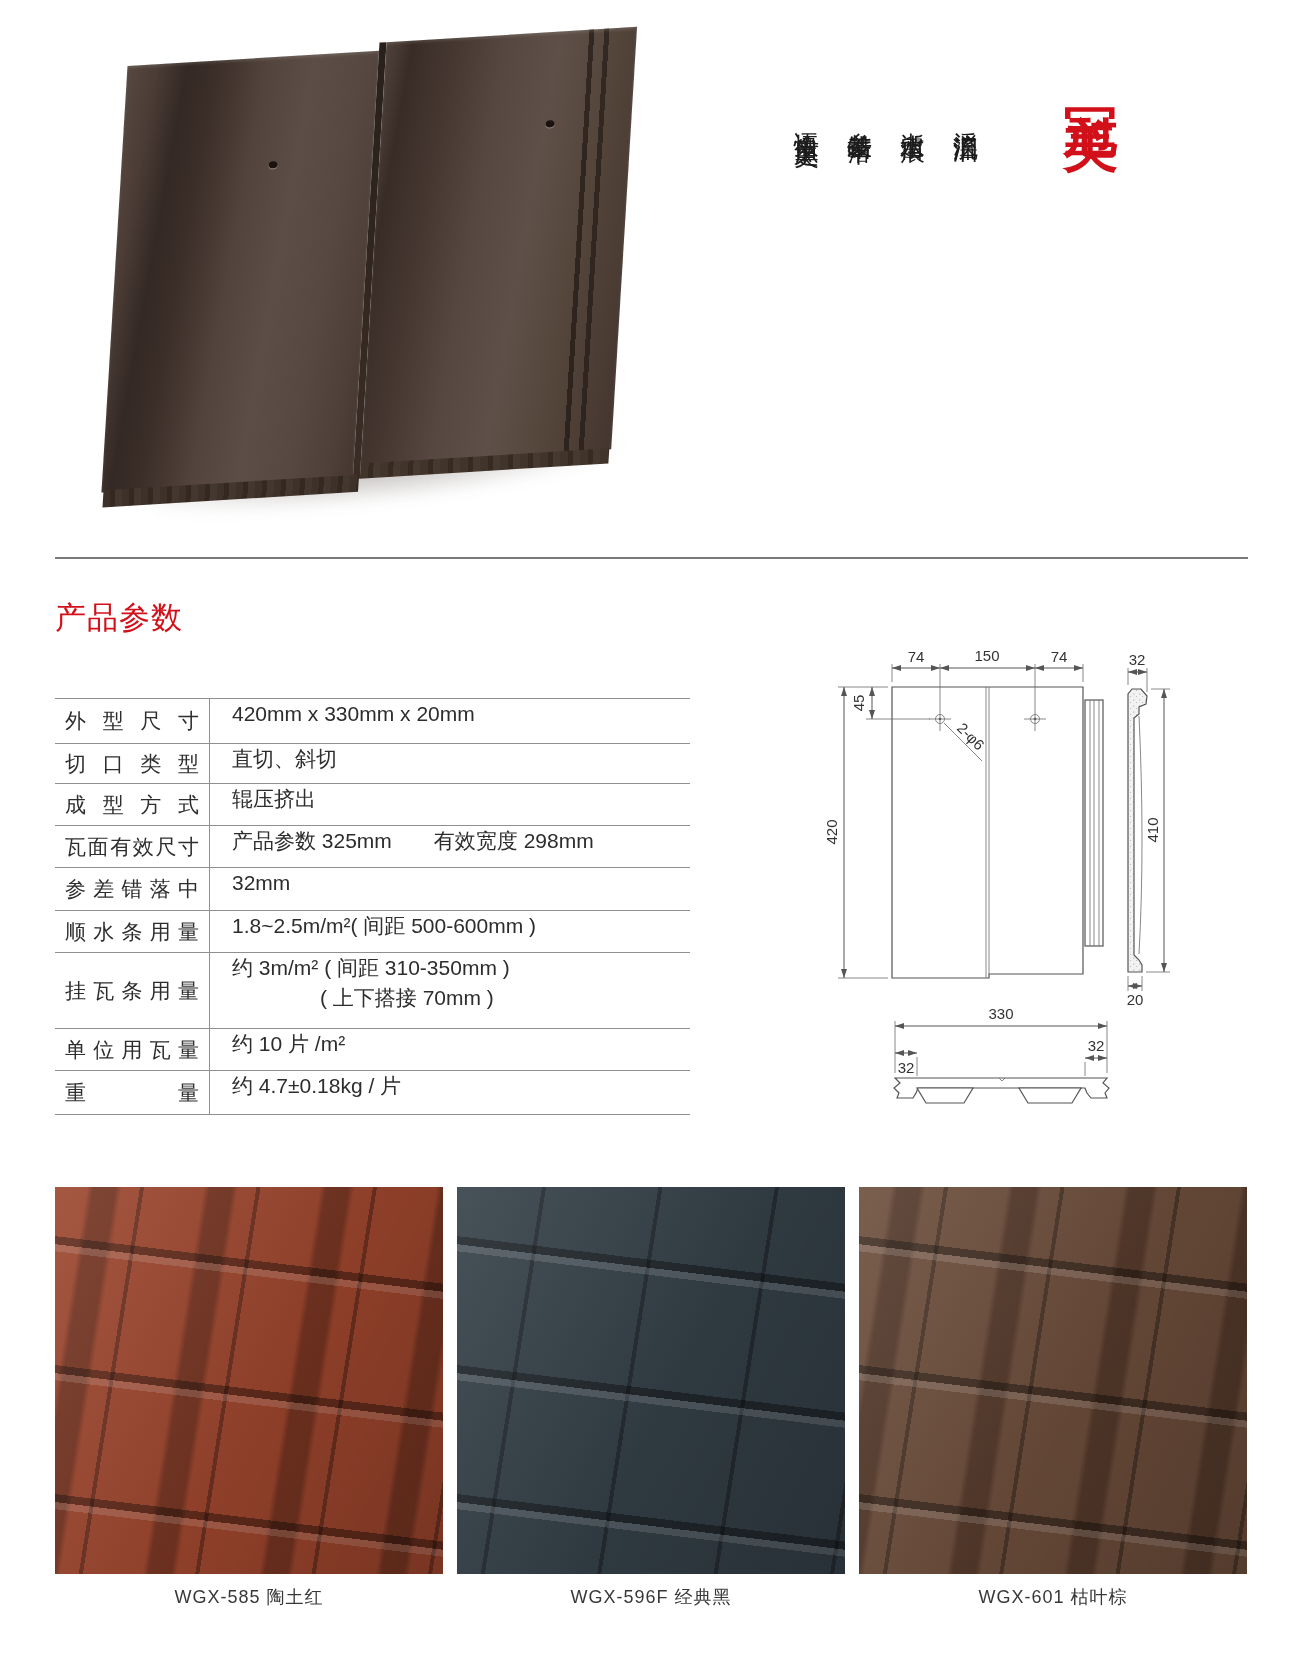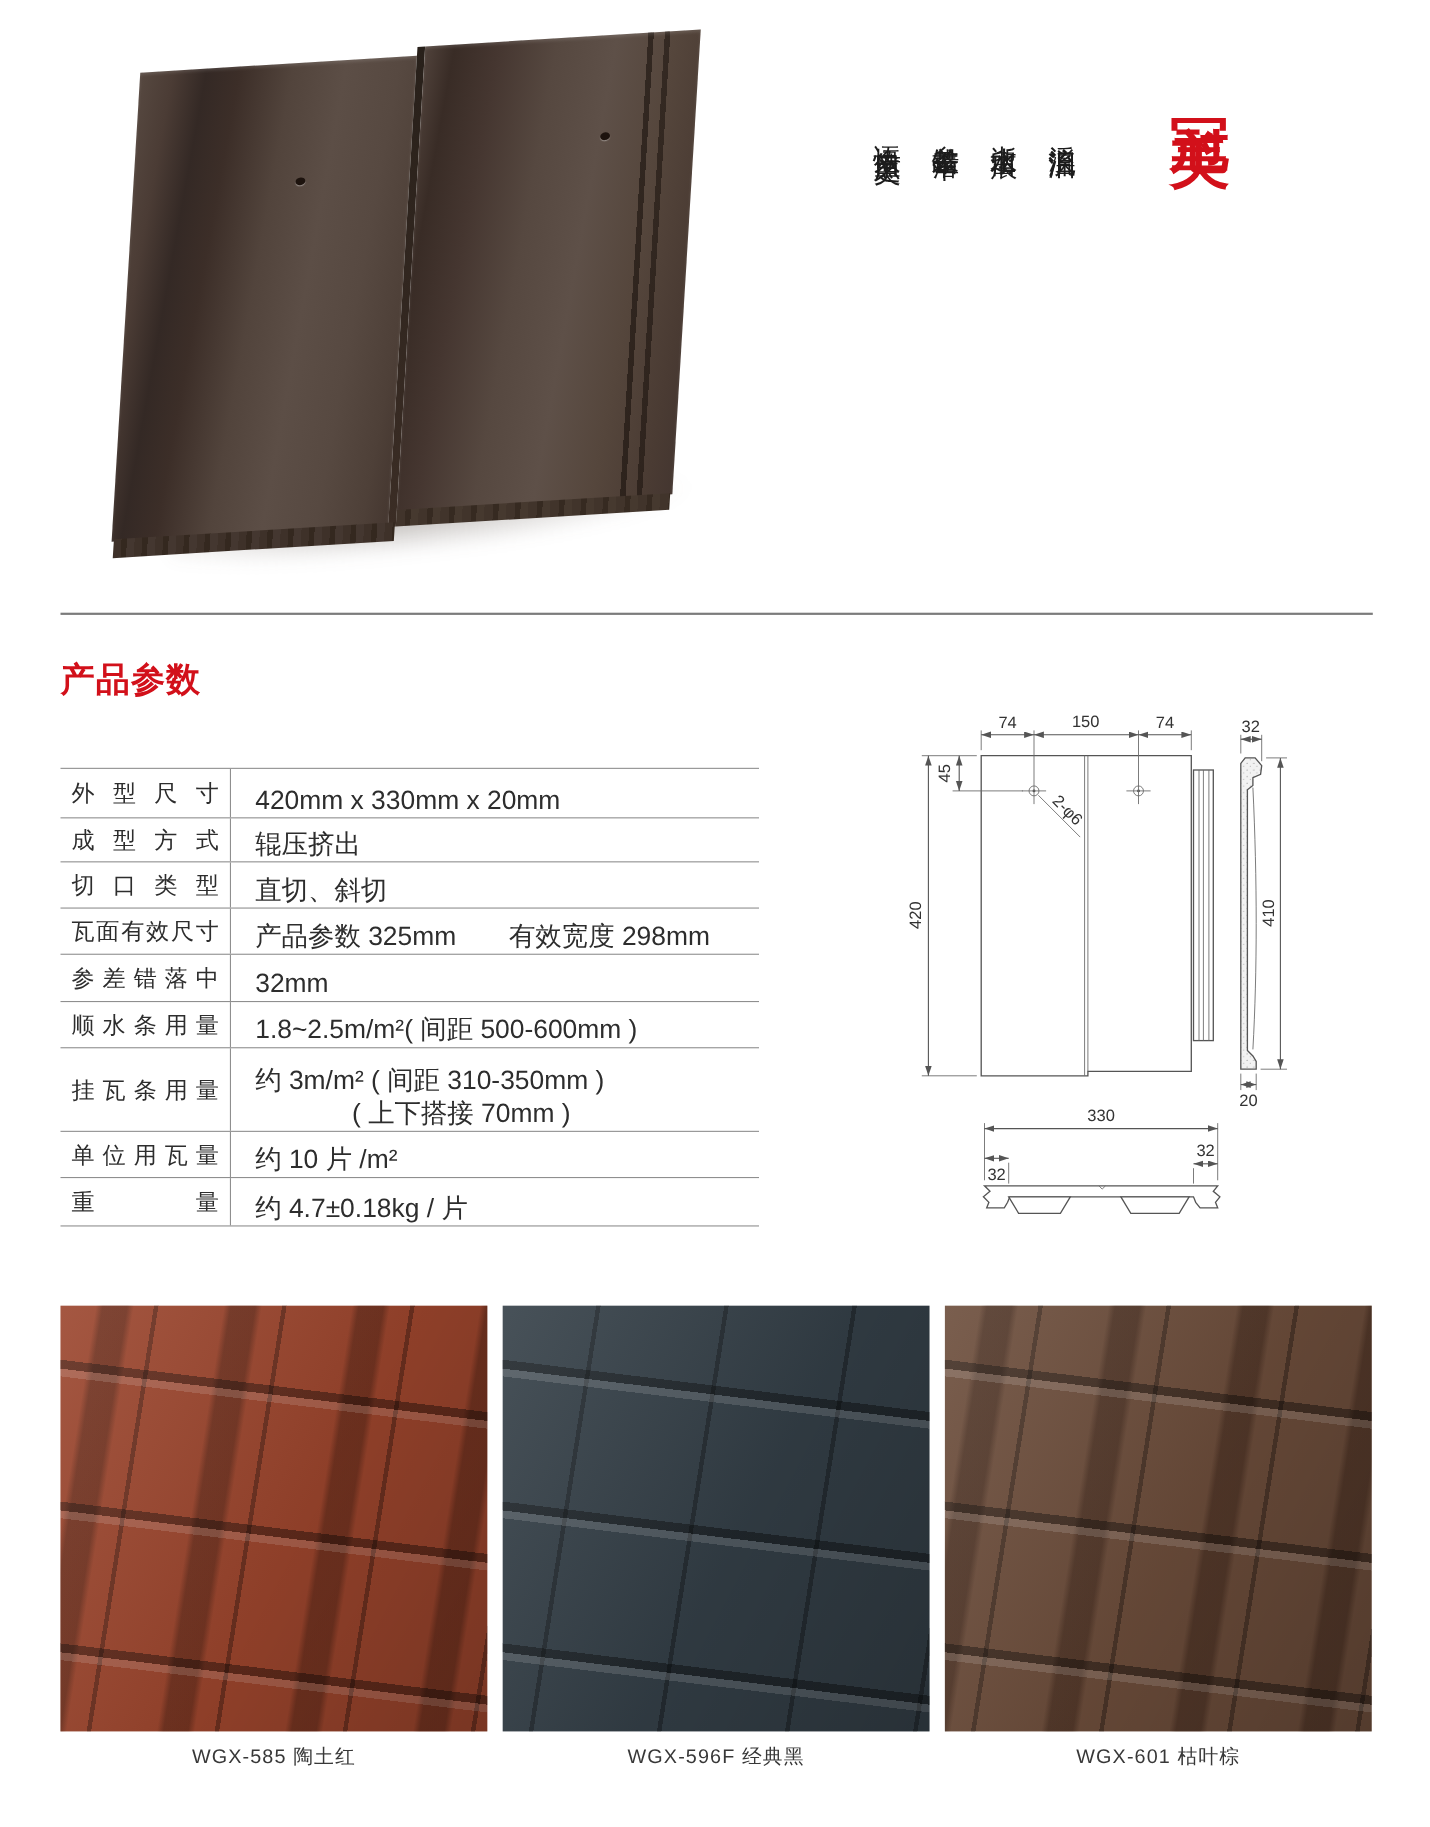--- a/index.html
+++ b/index.html
@@ -37,36 +37,36 @@
 
   
   .poem { position:absolute; left:780px; top:112px; writing-mode:vertical-rl;
     font-family:"DejaVu Serif","Liberation Serif",serif; font-size:25px; color:#1c1c1c;
     line-height:53px; letter-spacing:2px; }
   .brand-title { position:absolute; left:1062px; top:64px; writing-mode:vertical-rl;
     font-size:55px; font-weight:bold; letter-spacing:5px; line-height:58px; }
 
   
   .rule { position:absolute; left:55px; top:557px; width:1193px; height:2px; background:#7b7b7b; }
-  .params-heading { position:absolute; left:55px; top:597px; font-size:31px; font-weight:bold;
+  .params-heading { position:absolute; left:55px; top:597px; font-size:31px; font-weight:normal;
     letter-spacing:1px; }
 
   
   .spec-table { position:absolute; left:55px; top:678px; width:635px; border-top:1px solid #8f8f8f;margin-top:20px; }
   .spec-row { display:flex; border-bottom:1px solid #8f8f8f; }
   .spec-row:nth-child(1){height:45px} .spec-row:nth-child(2){height:40px}
   .spec-row:nth-child(3){height:42px} .spec-row:nth-child(4){height:42px}
   .spec-row:nth-child(5){height:43px} .spec-row:nth-child(6){height:42px}
   .spec-row:nth-child(7){height:76px} .spec-row:nth-child(8){height:42px}
   .spec-row:nth-child(9){height:44px} .spec-row:nth-child(10){height:42px}
   .spec-label { width:155px; border-right:1px solid #8f8f8f; display:flex; align-items:center; }
   .spec-label > div { width:100%; padding:0 10px; font-size:21px; text-align:justify;
     text-align-last:justify; white-space:nowrap; }
-  .spec-value { flex:1; display:flex; flex-direction:column; justify-content:flex-end;
-    padding-left:22px; font-size:24px; line-height:30px; }
+  .spec-value { flex:1; display:flex; flex-direction:column; justify-content:flex-start;
+    padding-left:22px; font-size:21px; line-height:30px; }
   .spec-value .indent2 { padding-left:88px; }
 
   
   .drawing { position:absolute; left:760px; top:590px; }
   .drawing .outp { stroke:#555; stroke-width:1.2; }
   .drawing .thin { stroke:#6a6a6a; stroke-width:.8; fill:none; }
   .drawing .ext  { stroke:#6a6a6a; stroke-width:.8; }
   .drawing .dim  { stroke:#555; stroke-width:1; marker-start:url(#arr); marker-end:url(#arr); }
   .drawing text { font-family:"Liberation Sans",sans-serif; font-size:15px; fill:#333; }
 
@@ -124,32 +124,32 @@
     <div class="spec-row">
       <div class="spec-label">
           <div>外 型 尺 寸</div>
         </div>
       <div class="spec-value">
           <div>420mm x 330mm x 20mm</div>
         </div>
     </div>
     <div class="spec-row">
       <div class="spec-label">
+          <div>切 口 类 型</div>
+        </div>
+      <div class="spec-value">
+          <div>直切、斜切</div>
+        </div>
+    </div>
+    <div class="spec-row">
+      <div class="spec-label">
           <div>成 型 方 式</div>
         </div>
       <div class="spec-value">
           <div>辊压挤出</div>
-        </div>
-    </div>
-    <div class="spec-row">
-      <div class="spec-label">
-          <div>切 口 类 型</div>
-        </div>
-      <div class="spec-value">
-          <div>直切、斜切</div>
         </div>
     </div>
     <div class="spec-row">
       <div class="spec-label">
           <div>瓦面有效尺寸</div>
         </div>
       <div class="spec-value">
           <div>产品参数 325mm　　有效宽度 298mm</div>
         </div>
     </div>

